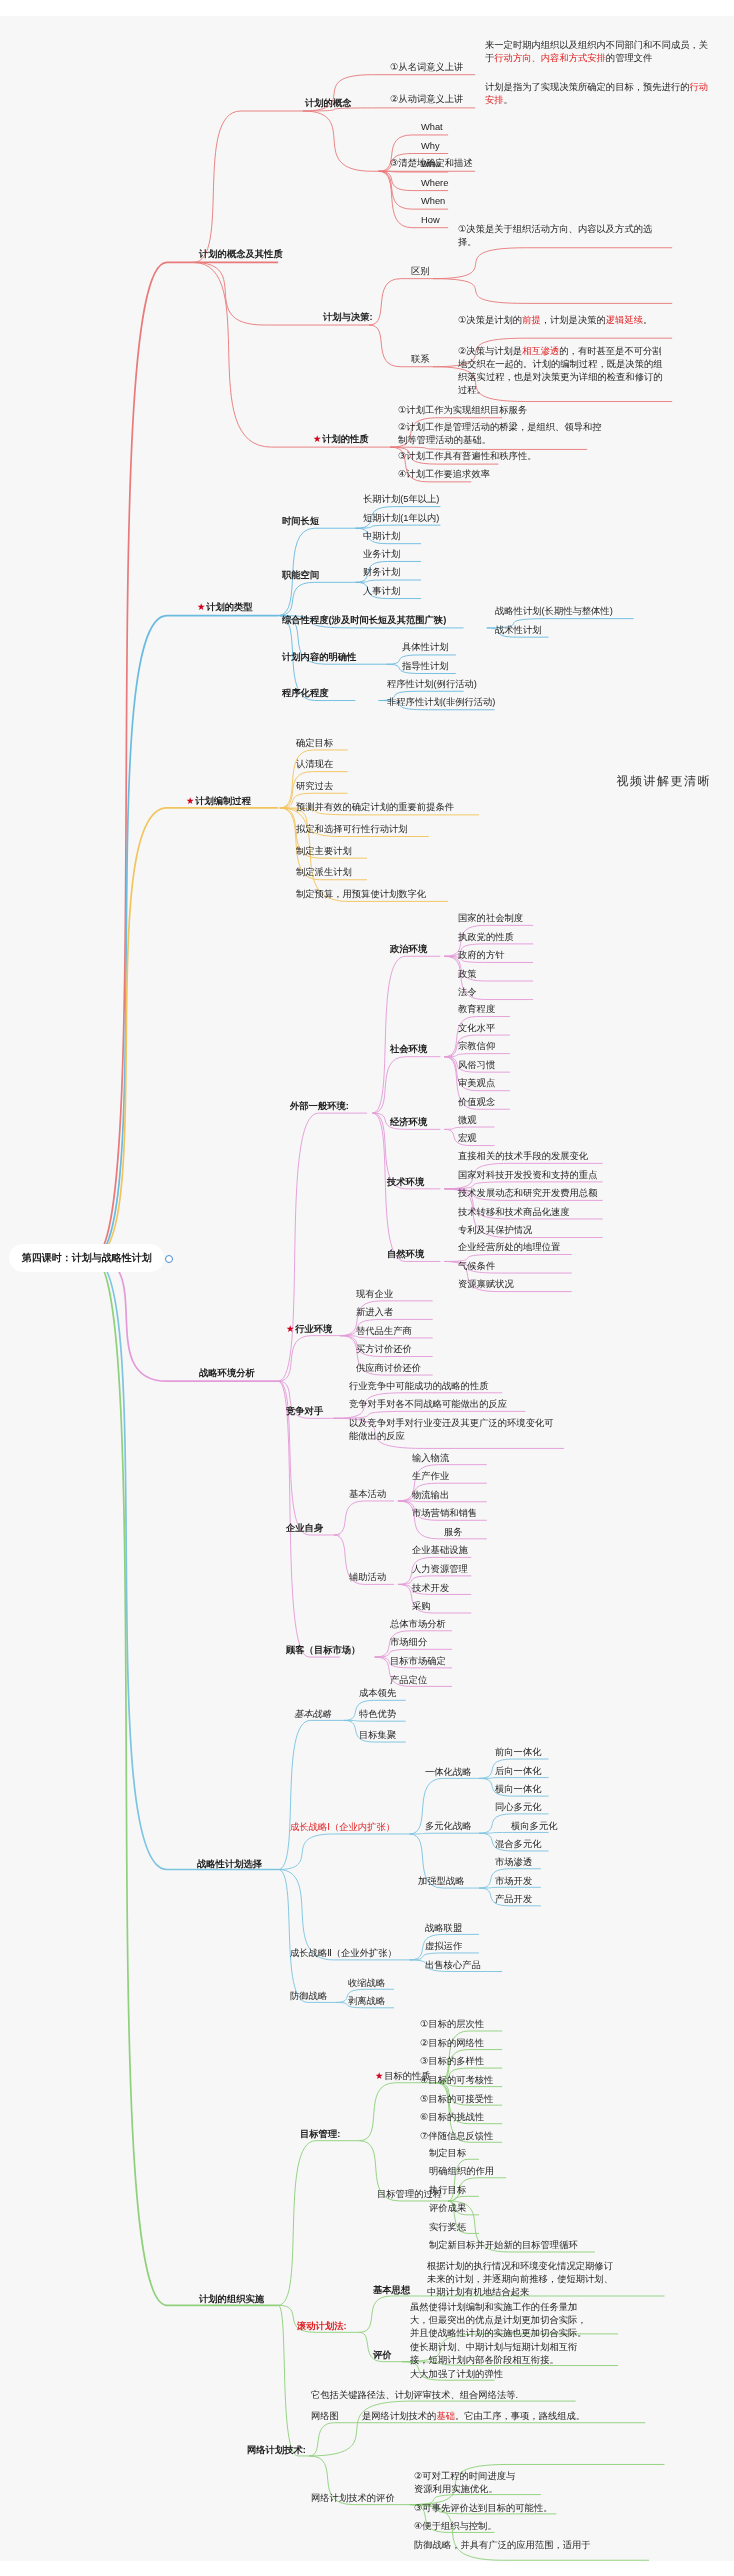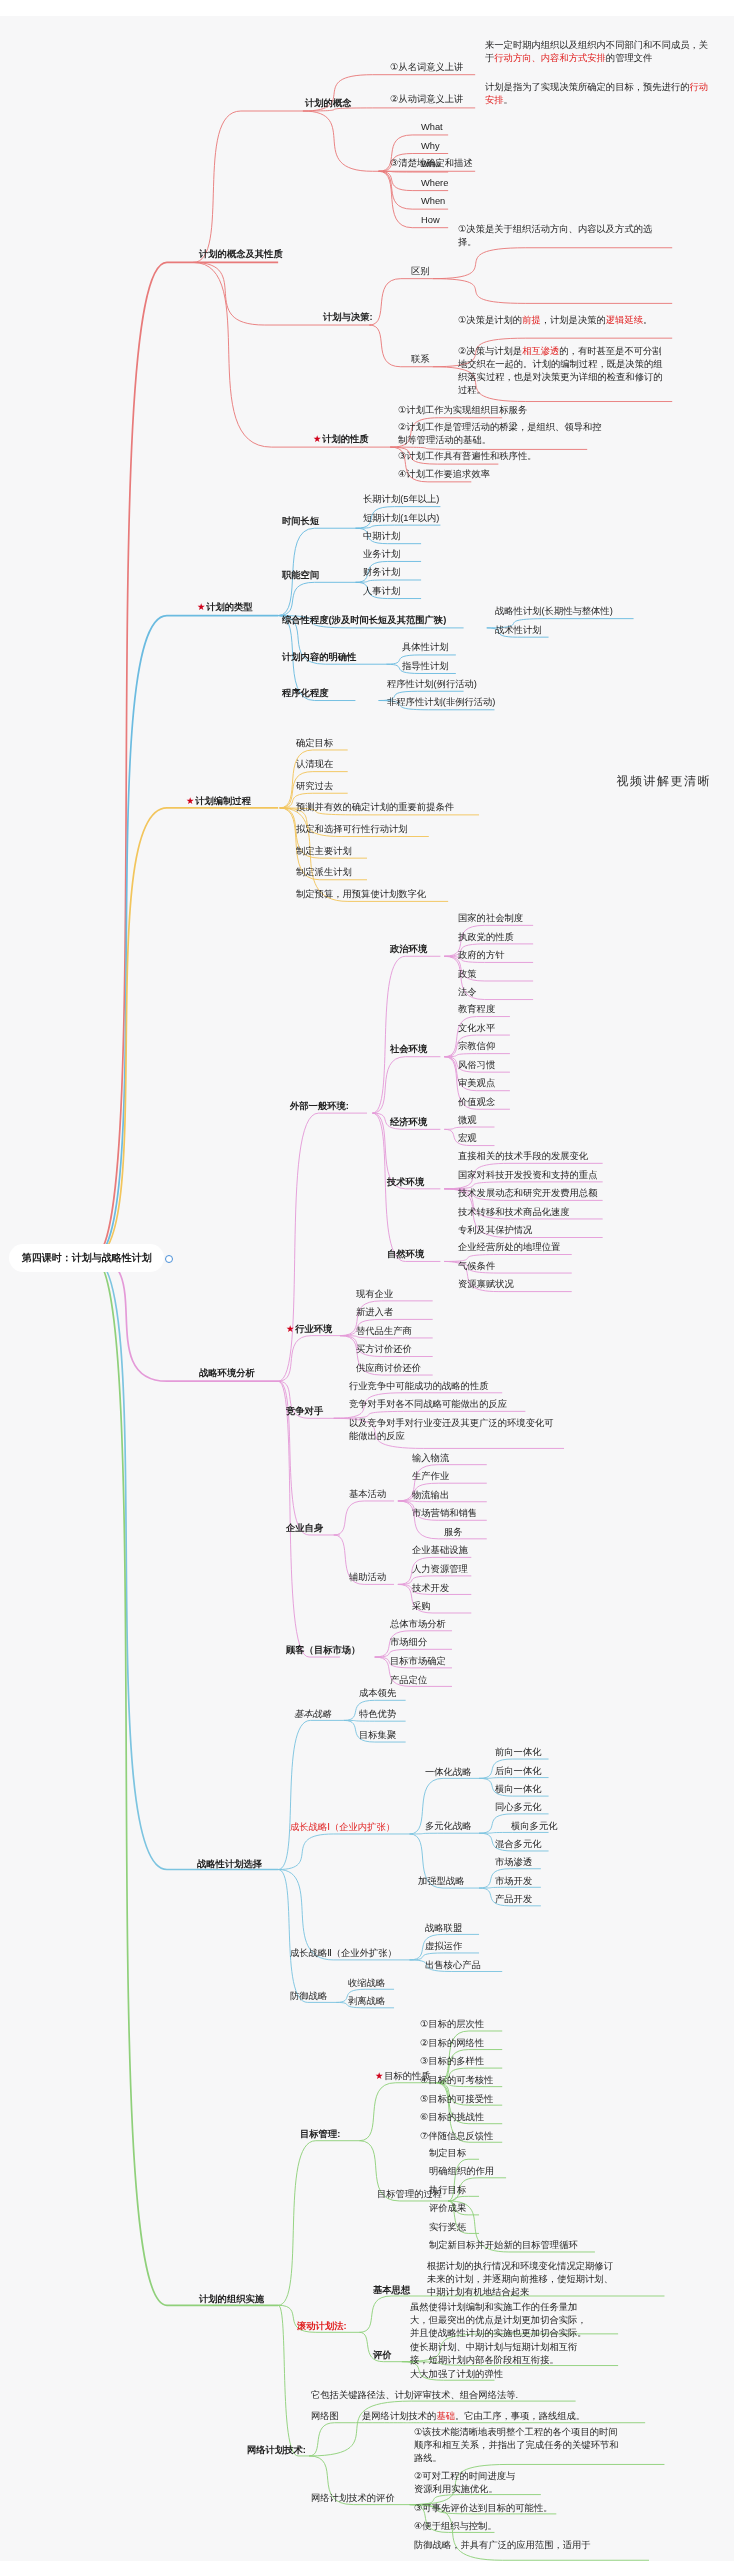--- a/index.html
+++ b/index.html
@@ -258,21 +258,20 @@
 <div class="n w" style="left:427px;top:2244px;width:186px;">根据计划的执行情况和环境变化情况定期修订未来的计划，并逐期向前推移，使短期计划、中期计划有机地结合起来</div>
 <div class="n b" style="left:373px;top:2333px;">评价</div>
 <div class="n w" style="left:410px;top:2285px;width:178px;">虽然使得计划编制和实施工作的任务量加大，但最突出的优点是计划更加切合实际，并且使战略性计划的实施也更加切合实际。</div>
 <div class="n w" style="left:410px;top:2325px;width:178px;">使长期计划、中期计划与短期计划相互衔接，短期计划内部各阶段相互衔接。</div>
 <div class="n" style="left:410px;top:2352px;">大大加强了计划的弹性</div>
 <div class="n b" style="left:247px;top:2428px;">网络计划技术:</div>
 <div class="n" style="left:311px;top:2373px;">它包括关键路径法、计划评审技术、组合网络法等.</div>
 <div class="n" style="left:311px;top:2394px;">网络图</div>
 <div class="n" style="left:362px;top:2394px;"><span>是网络计划技术的</span><span class="red">基础</span><span>。它由工序，事项，路线组成。</span></div>
 <div class="n" style="left:311px;top:2476px;">网络计划技术的评价</div>
-<div class="n w" style="left:414px;top:2410px;width:205px;">①该技术能清晰地表明整个工程的各个项目的时间顺序和相互关系，并指出了完成任务的关键环节和路线。</div>
 <div class="n w" style="left:414px;top:2454px;width:108px;">②可对工程的时间进度与资源利用实施优化。</div>
 <div class="n" style="left:414px;top:2486px;">③可事先评价达到目标的可能性。</div>
 <div class="n" style="left:414px;top:2504px;">④便于组织与控制。</div>
 <div class="n" style="left:414px;top:2523px;">防御战略，并具有广泛的应用范围，适用于</div>
 <div class="n" style="left: 421px; top: 105px;">What</div>
     <div class="n" style="left: 421px; top: 124px;">Why</div>
     <div class="n" style="left: 421px; top: 142px;">Who</div>
     <div class="n" style="left: 421px; top: 161px;">Where</div>
     <div class="n" style="left: 421px; top: 179px;">When</div>
     <div class="n" style="left: 421px; top: 198px;">How</div>

